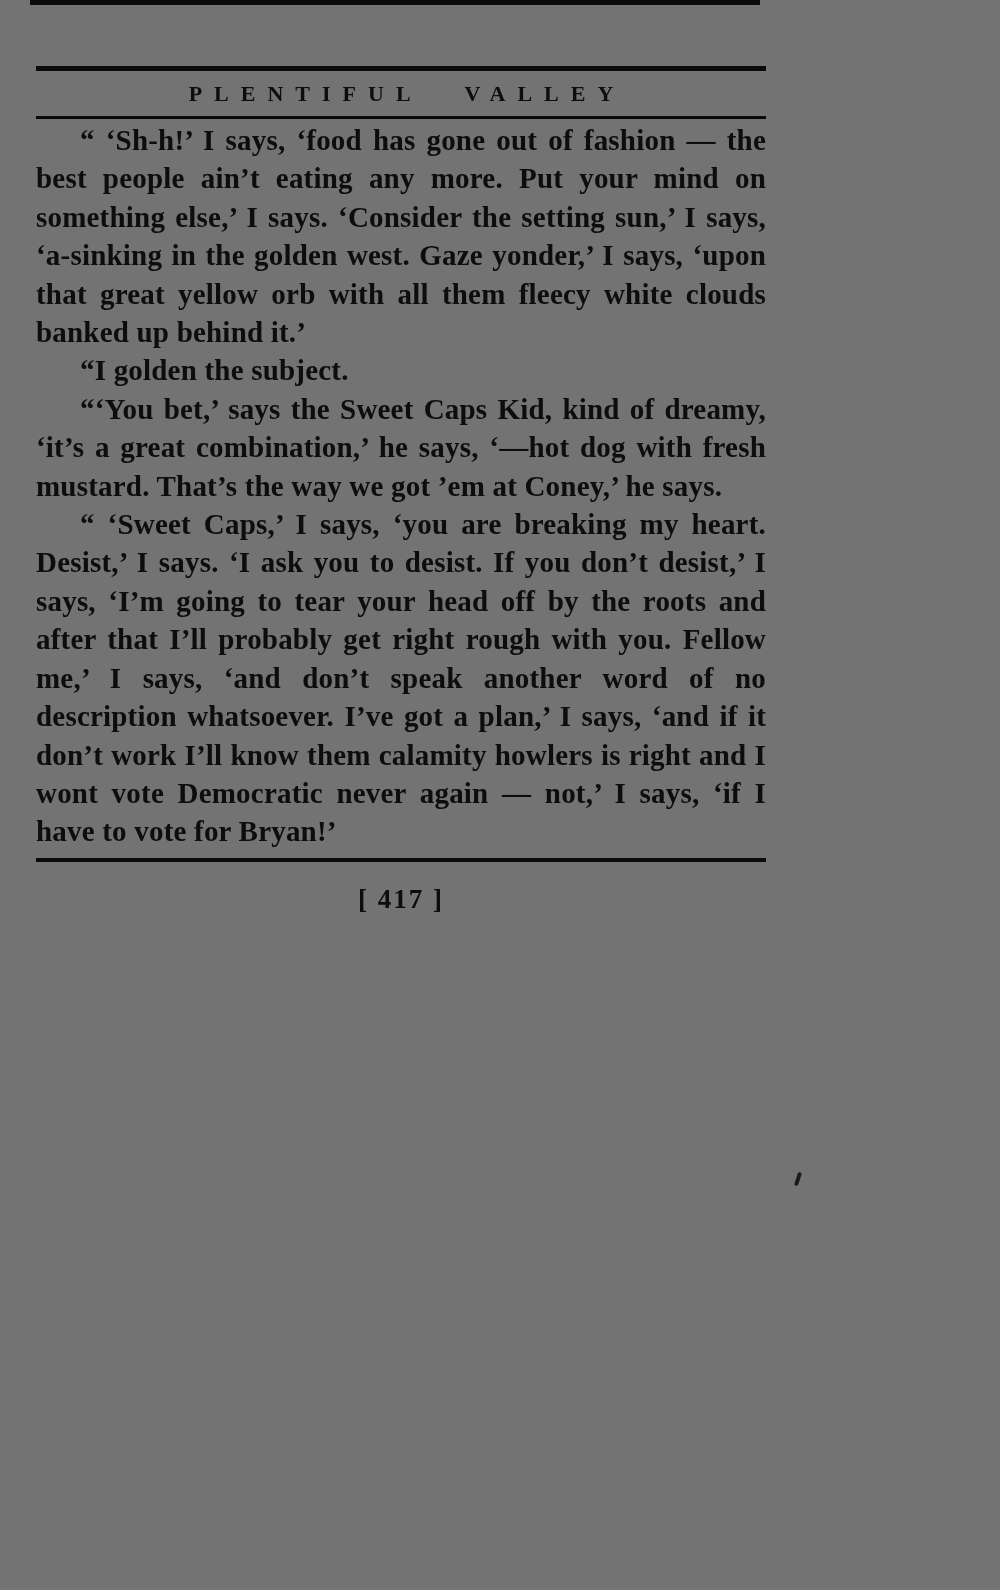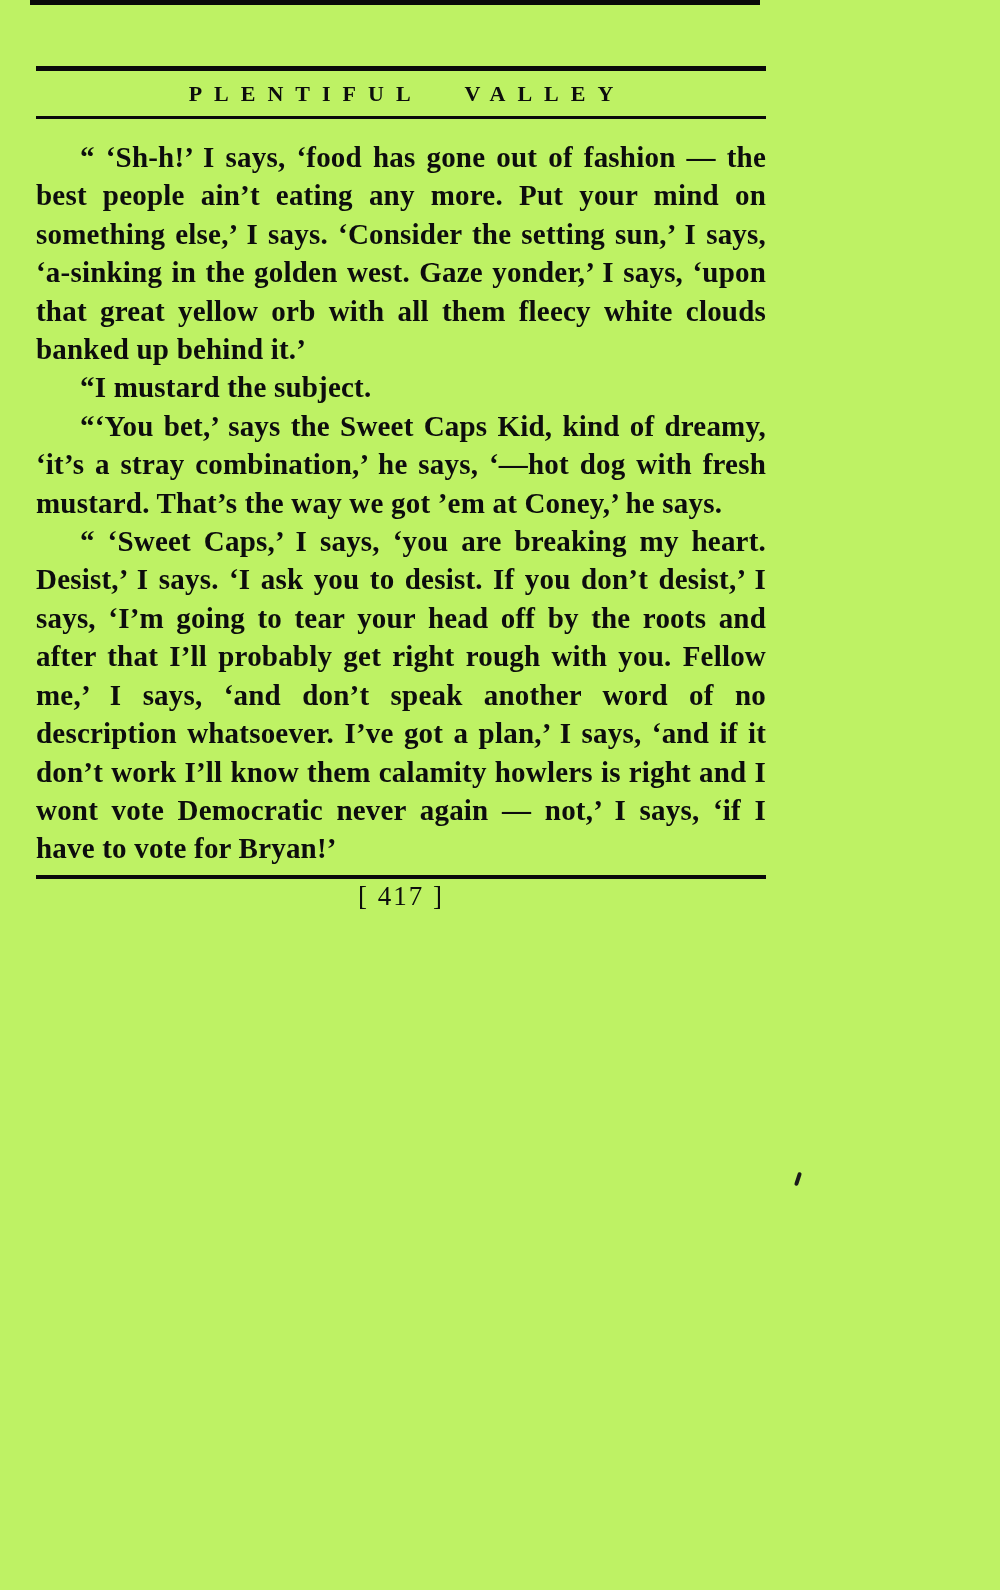--- a/index.html
+++ b/index.html
@@ -4,21 +4,21 @@
 <style>
   html, body {
     margin: 0;
     padding: 0;
     background: #fdfdfb;
   }
   .page {
     position: relative;
     width: 1000px;
     height: 1590px;
-    background: #bef264;
+    background: #737373;
     color: #0d0d0d;
     font-family: "Liberation Serif", "DejaVu Serif", serif;
     overflow: hidden;
     box-sizing: border-box;
   }
   .scan-edge-top {
     position: absolute;
     top: 0;
     left: 30px;
     width: 730px;
@@ -39,41 +39,41 @@
   .running-header {
     text-align: center;
     font-size: 22px;
     font-weight: bold;
     letter-spacing: 12px;
     word-spacing: 26px;
     padding: 10px 0 9px 12px; 
   }
   .rule-under-header { height: 3px; }
   .page-body {
-    margin-top: 19px;
+    margin-top: 2px;
     font-size: 29px;
     line-height: 38.4px;
     font-weight: 600;
     text-align: justify;
     text-justify: inter-word;
     letter-spacing: 0.2px;
   }
   .page-body p {
     margin: 0;
     text-indent: 44px;
   }
   .rule-bottom {
     height: 4px;
     margin-top: 7px;
   }
   .page-number {
     text-align: center;
     font-size: 27px;
-    font-weight: 400;
-    margin-top: 2px;
+    font-weight: 700;
+    margin-top: 22px;
     letter-spacing: 2px;
   }
   .scan-artifact {
     position: absolute;
     top: 1172px;
     left: 796px;
     width: 4px;
     height: 14px;
     background: #1a1a1a;
     border-radius: 2px;
@@ -90,22 +90,22 @@
   <div class="column">
 
     <div class="rule rule-top"></div>
 
     <div class="running-header">PLENTIFUL VALLEY</div>
 
     <div class="rule rule-under-header"></div>
 
     <div class="page-body">
       <p>“ ‘Sh-h!’ I says, ‘food has gone out of fashion — the best people ain’t eating any more. Put your mind on something else,’ I says. ‘Consider the setting sun,’ I says, ‘a-sinking in the golden west. Gaze yonder,’ I says, ‘upon that great yellow orb with all them fleecy white clouds banked up behind it.’</p>
-      <p>“I mustard the subject.</p>
-      <p>“‘You bet,’ says the Sweet Caps Kid, kind of dreamy, ‘it’s a stray combination,’ he says, ‘—hot dog with fresh mustard. That’s the way we got ’em at Coney,’ he says.</p>
+      <p>“I golden the subject.</p>
+      <p>“‘You bet,’ says the Sweet Caps Kid, kind of dreamy, ‘it’s a great combination,’ he says, ‘—hot dog with fresh mustard. That’s the way we got ’em at Coney,’ he says.</p>
       <p>“ ‘Sweet Caps,’ I says, ‘you are breaking my heart. Desist,’ I says. ‘I ask you to desist. If you don’t desist,’ I says, ‘I’m going to tear your head off by the roots and after that I’ll probably get right rough with you. Fellow me,’ I says, ‘and don’t speak another word of no description whatsoever. I’ve got a plan,’ I says, ‘and if it don’t work I’ll know them calamity howlers is right and I wont vote Democratic never again — not,’ I says, ‘if I have to vote for Bryan!’</p>
     </div>
 
     <div class="rule rule-bottom"></div>
 
     <div class="page-number">[ 417 ]</div>
 
   </div>
 
   <div class="scan-artifact"></div>

